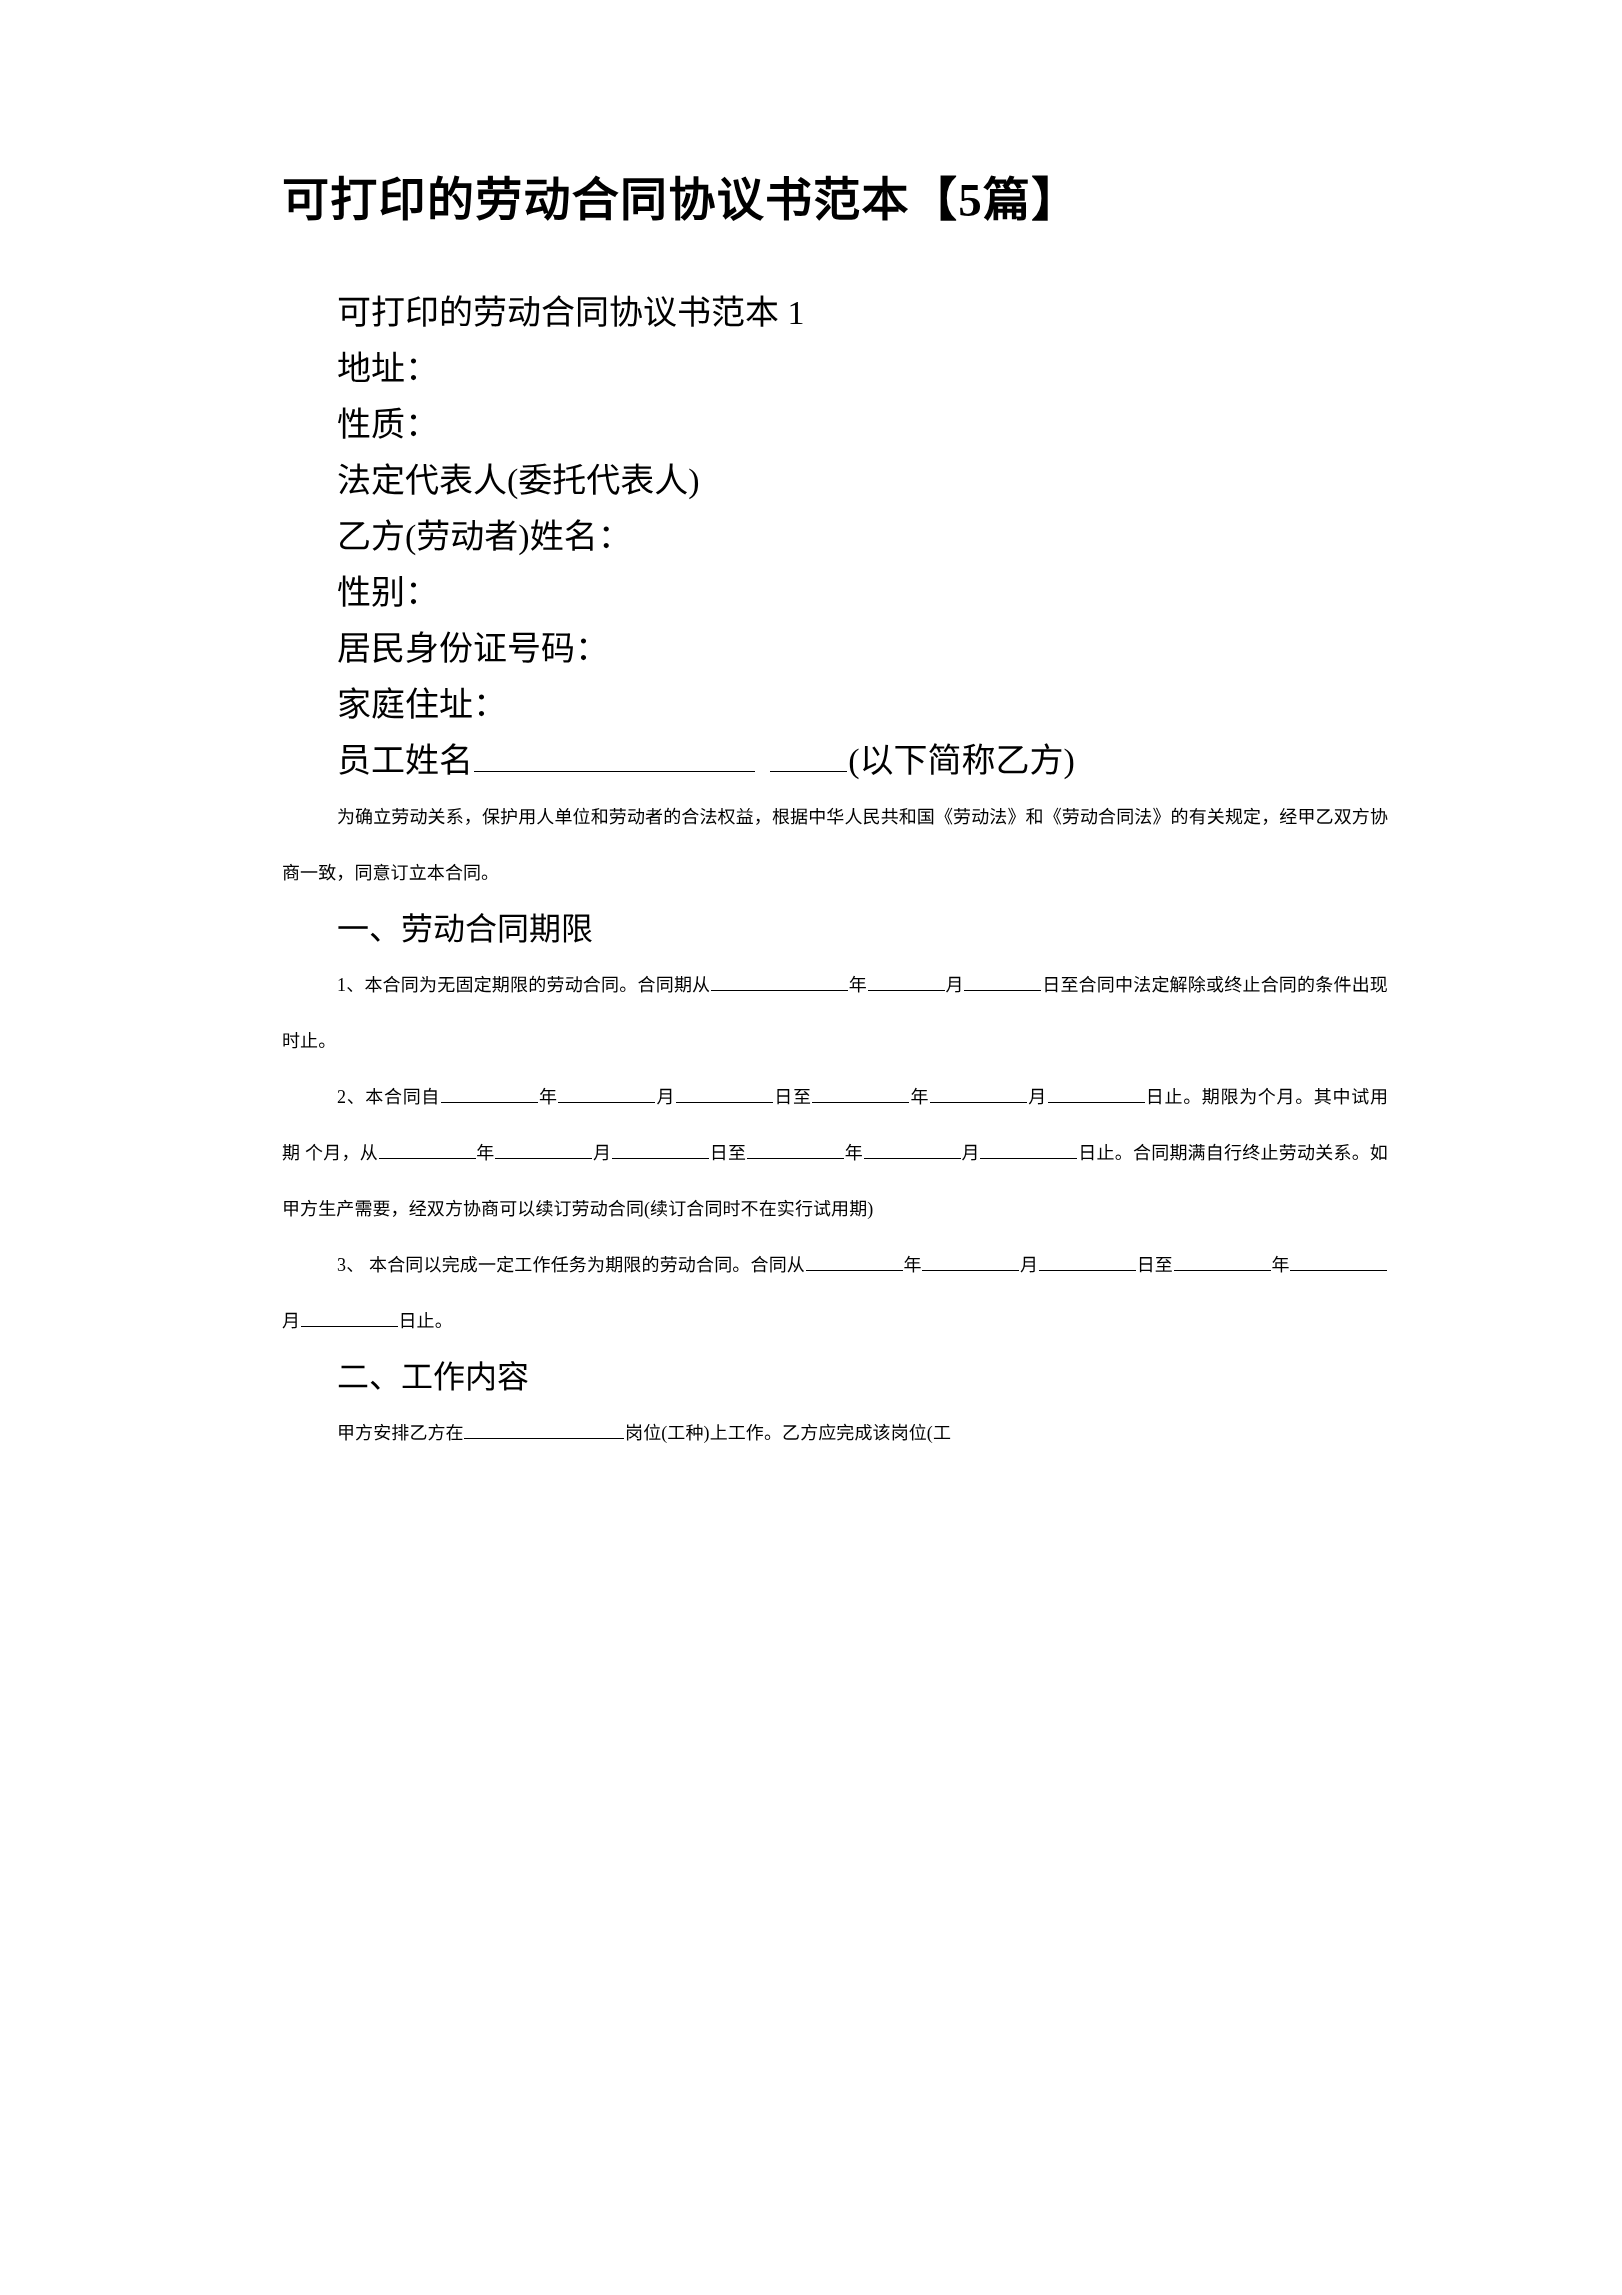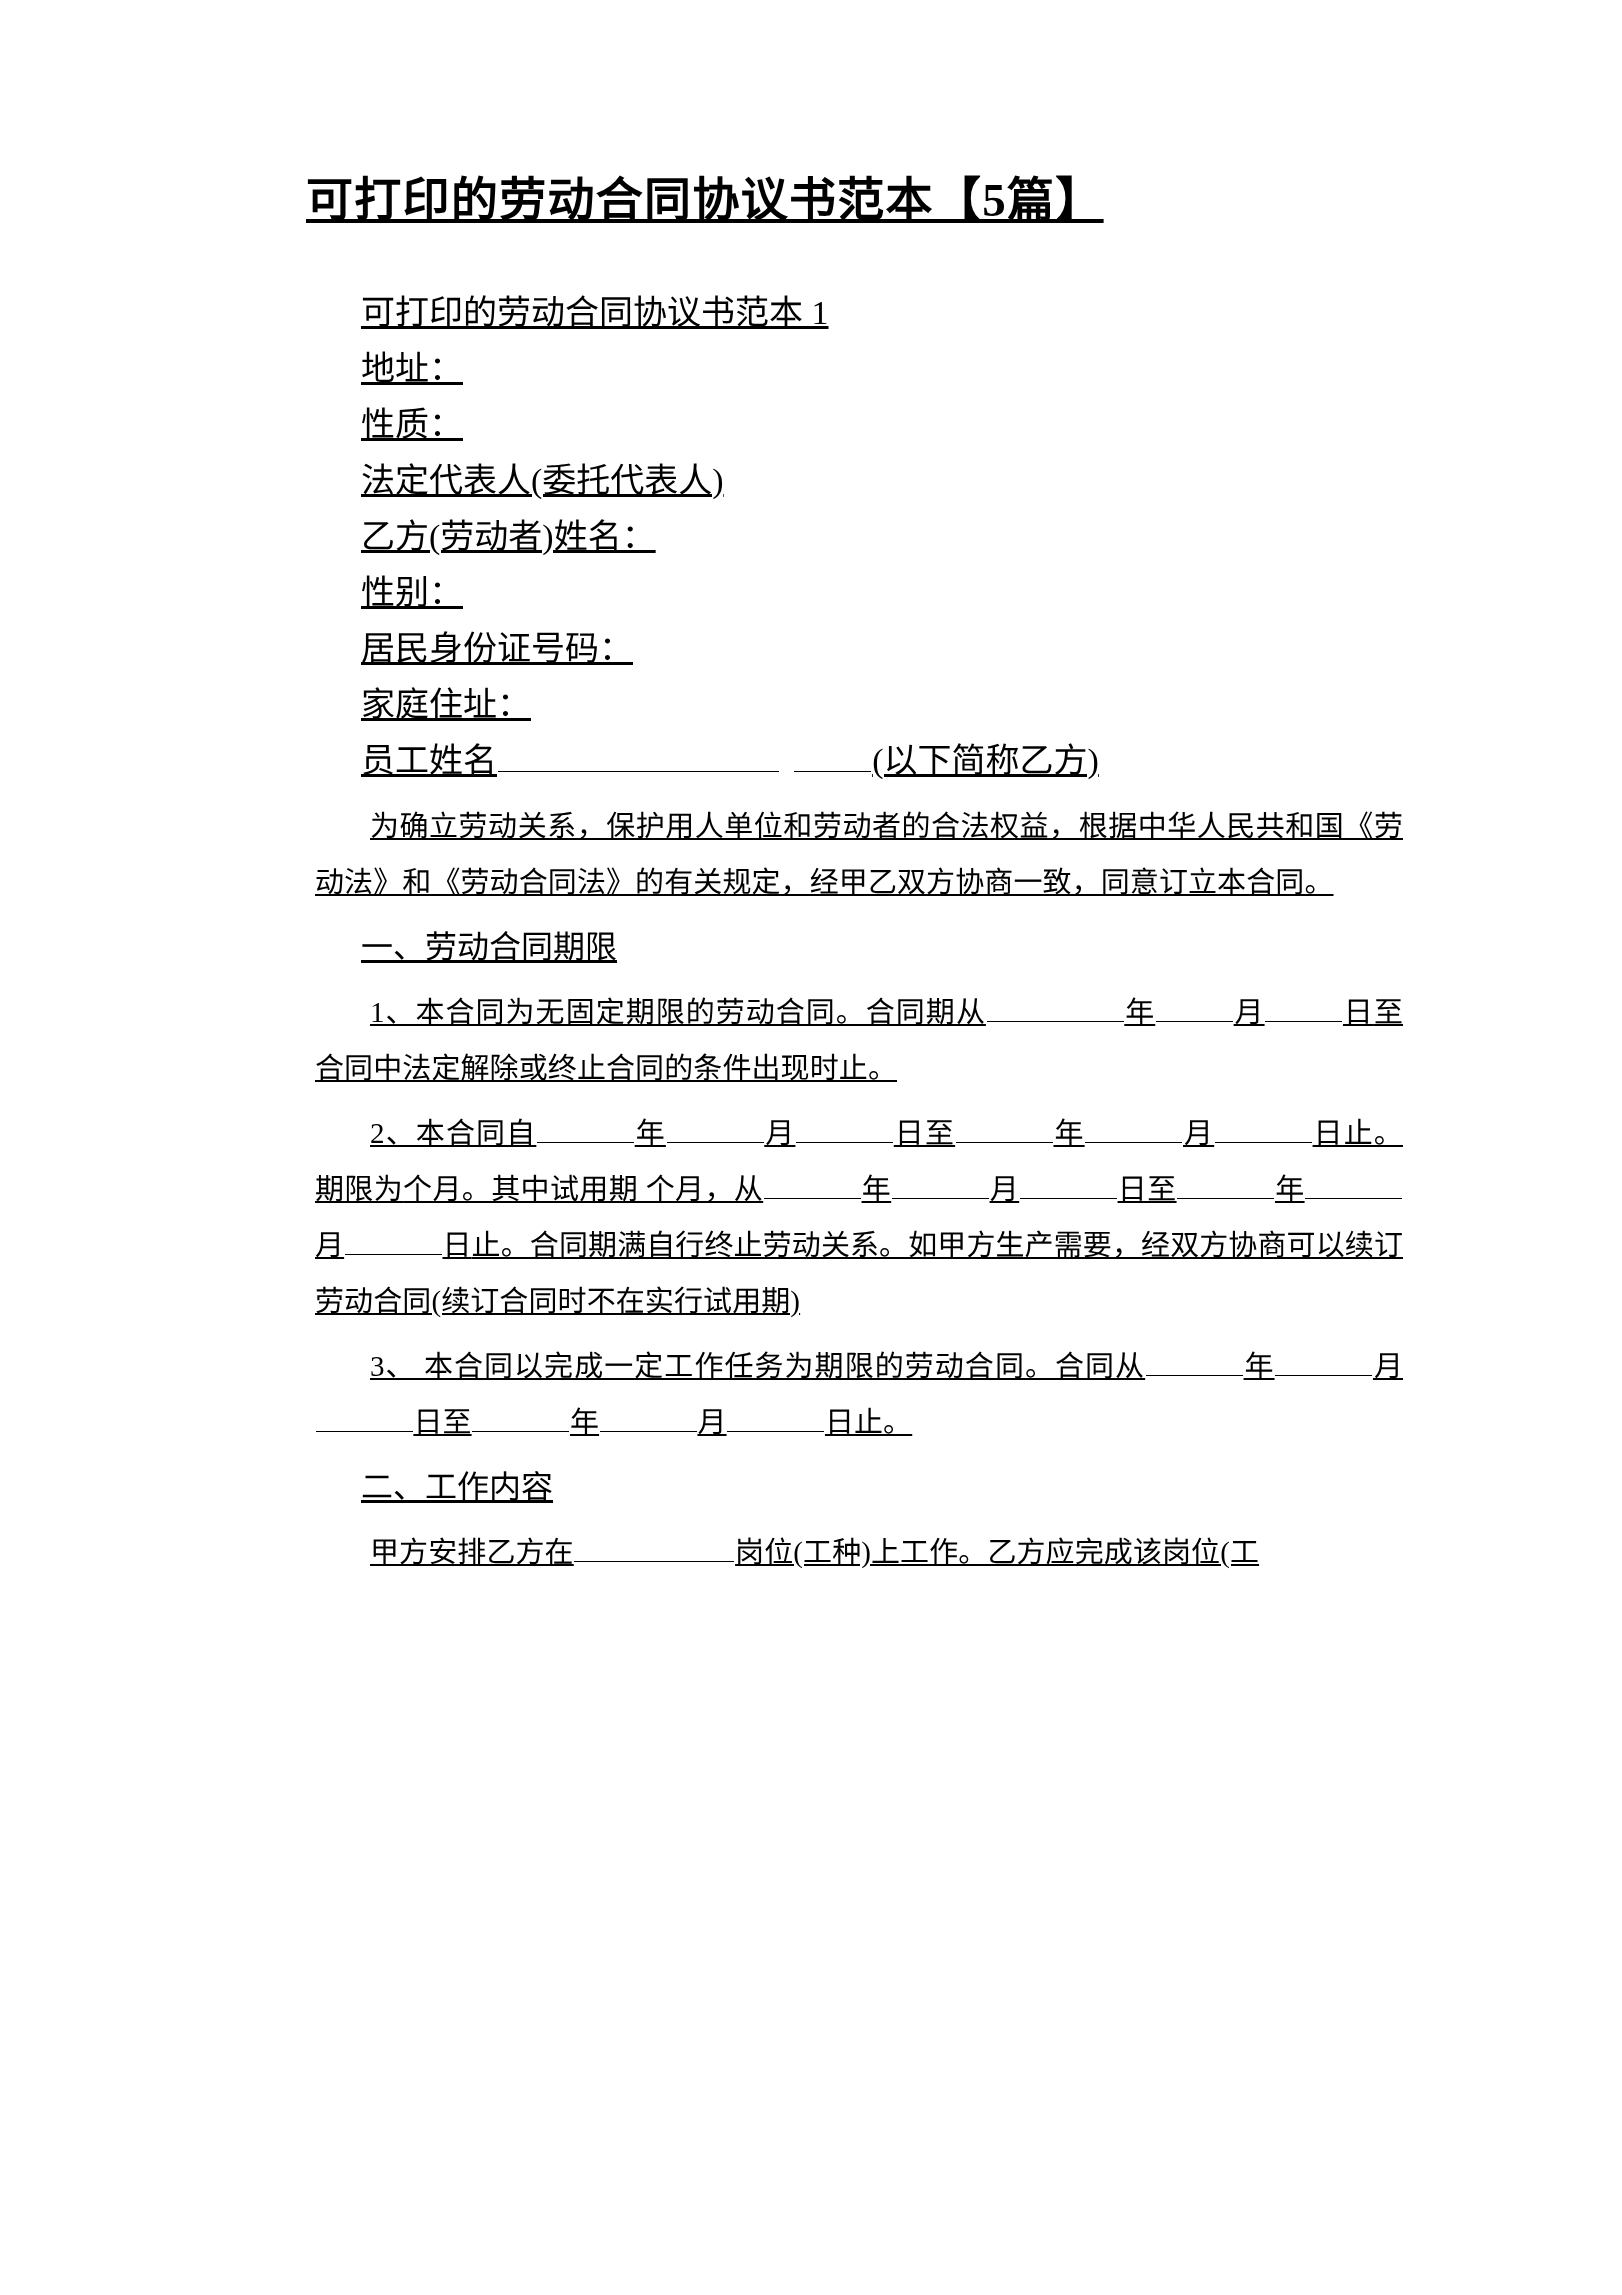--- a/index.html
+++ b/index.html
@@ -13,43 +13,42 @@
     width: 1623px;
     height: 2295px;
     background: #ffffff;
     margin: 0 auto;
     overflow: hidden;
     font-family: "Liberation Serif", "DejaVu Serif", serif;
     color: #000000;
   }
   .content {
     position: absolute;
-    left: 306px;
+    left: 282px;
     top: 0;
     width: 1106px;
-    text-decoration: underline;
   }
   
   .doc-title {
     font-size: 47px;
     font-weight: bold;
     line-height: 1.25;
     letter-spacing: 1.3px;
     margin: 0;
     padding-top: 171px;
     white-space: nowrap;
   }
   
   .body-block {
     margin-top: 55px;
   }
   p.line {
-    font-size: 29px;
+    font-size: 18px;
     line-height: 56px;
-    margin: 9px;
+    margin: 0;
     text-align: justify;
     text-justify: inter-ideograph;
     letter-spacing: 0.1px;
     white-space: normal;
   }
   p.field {
     font-size: 34px;
     line-height: 56px;
     margin: 0;
     white-space: nowrap;

